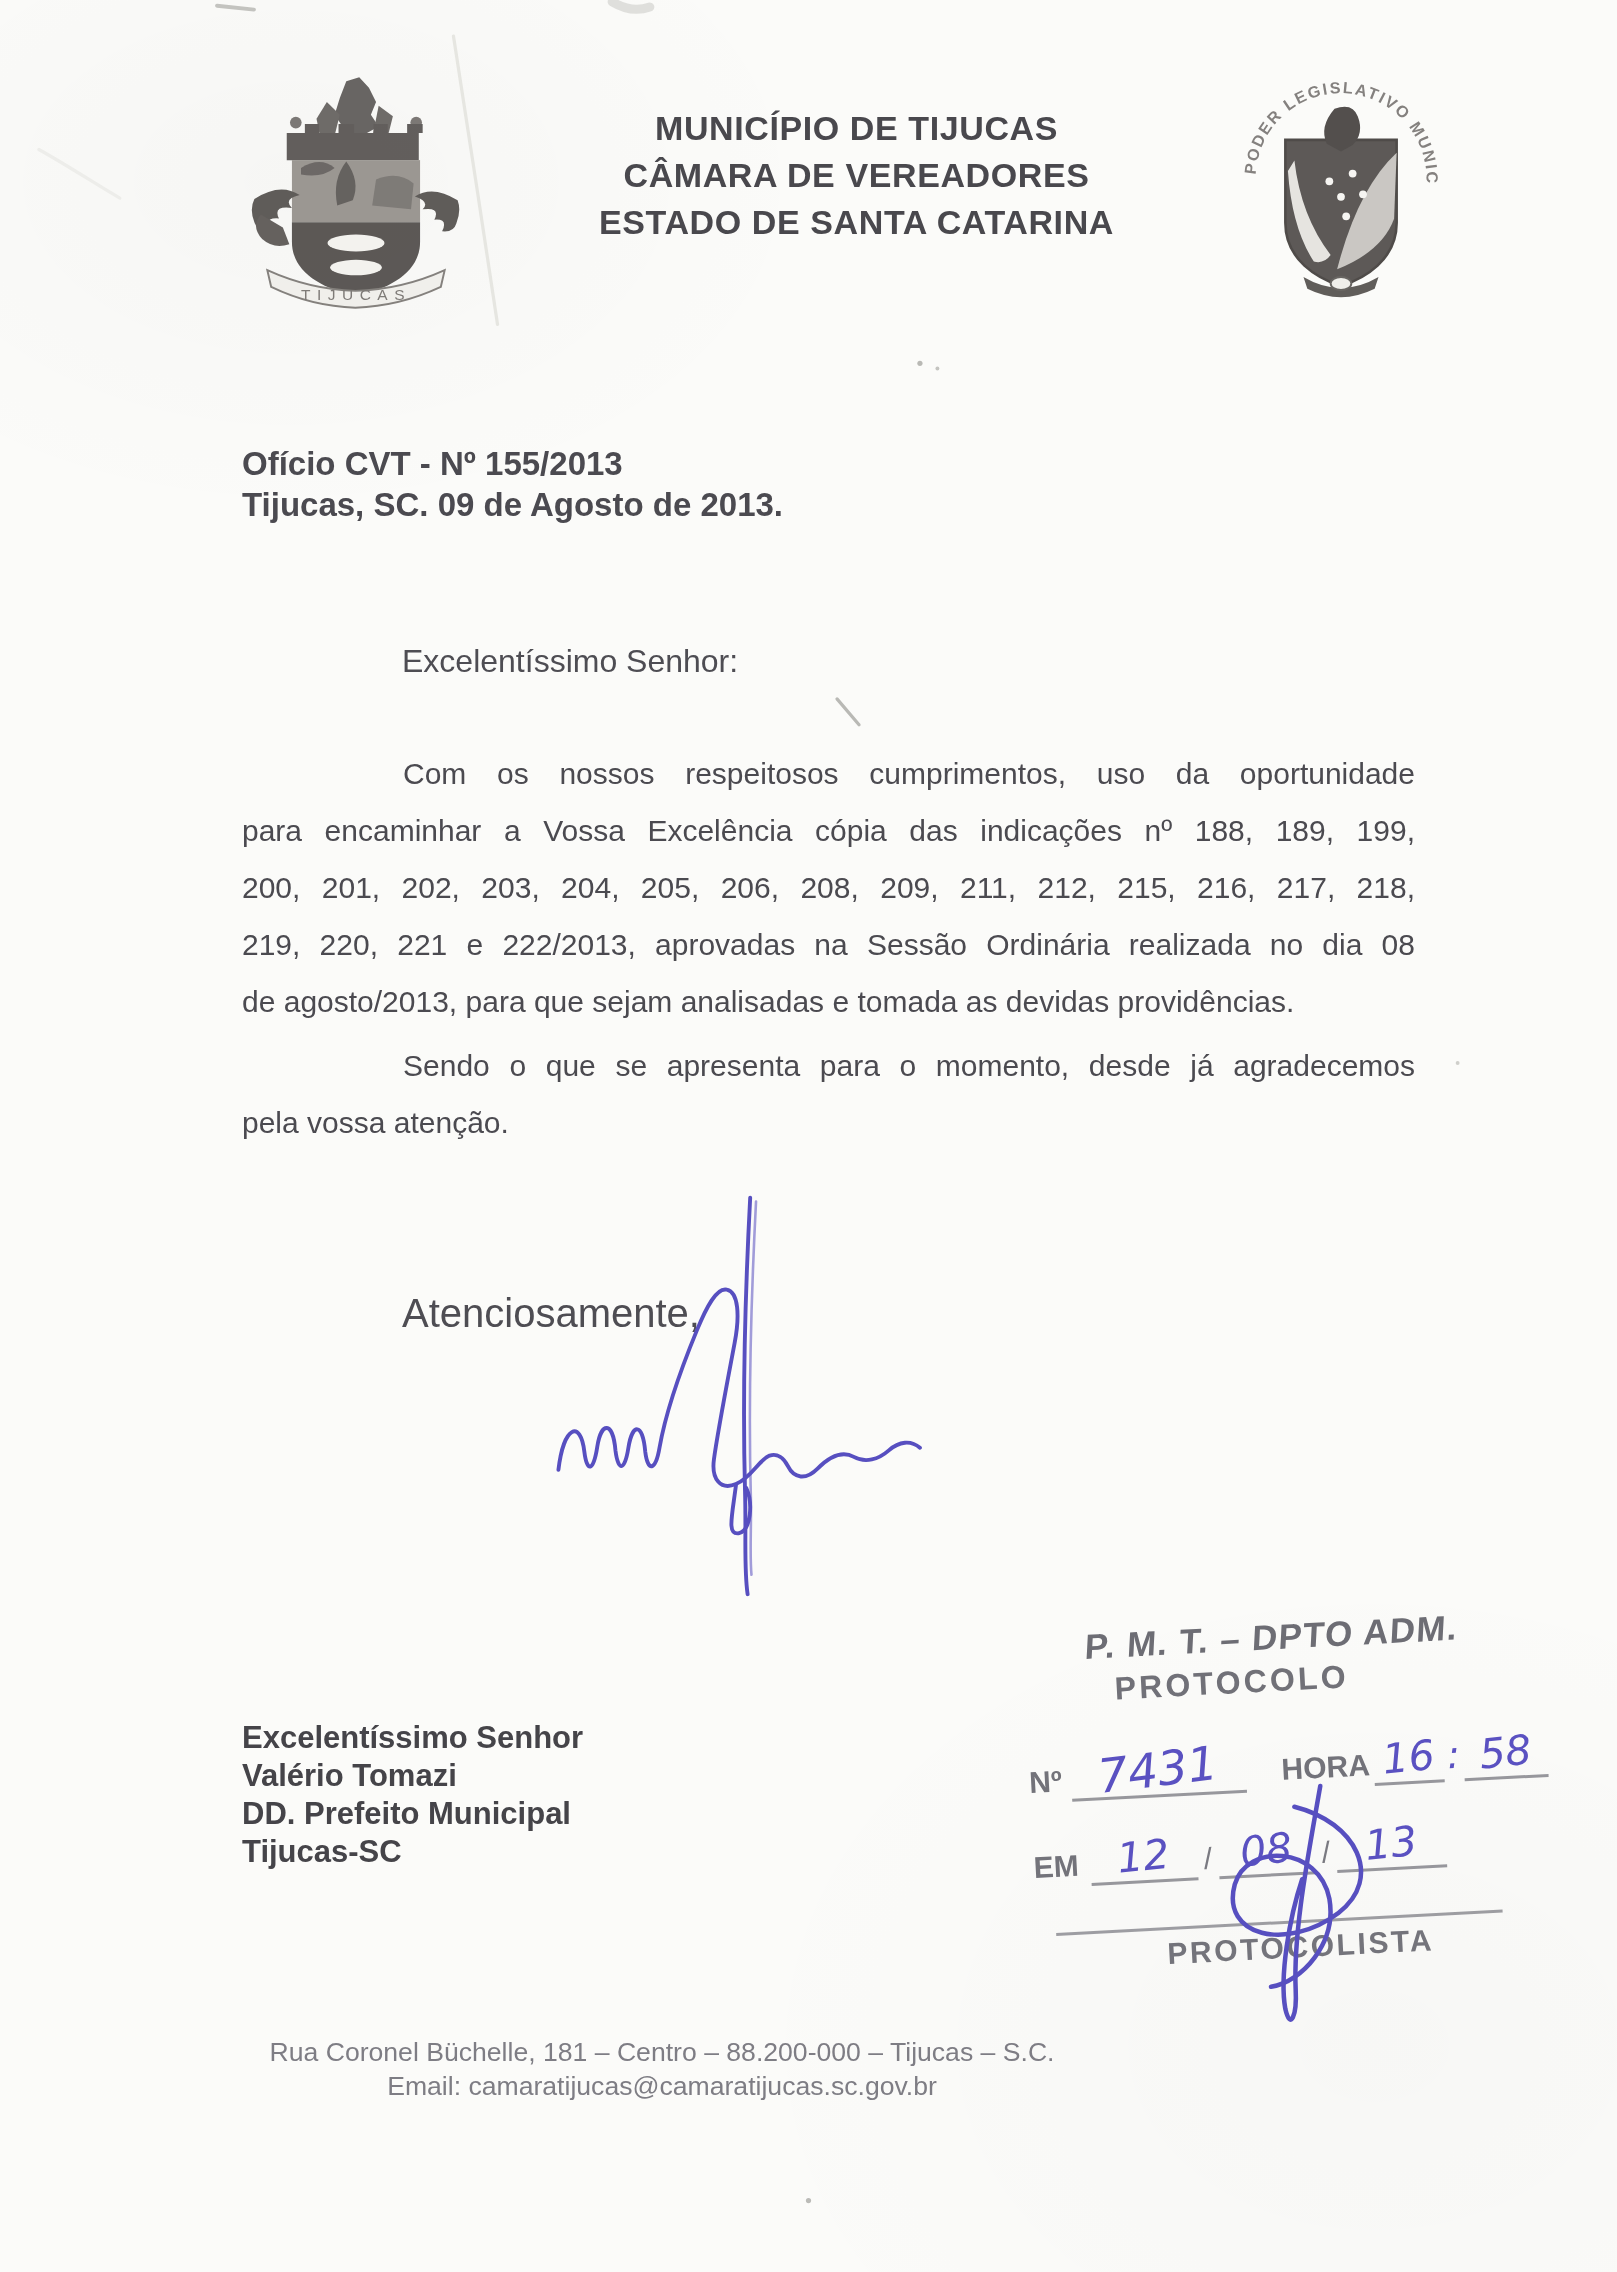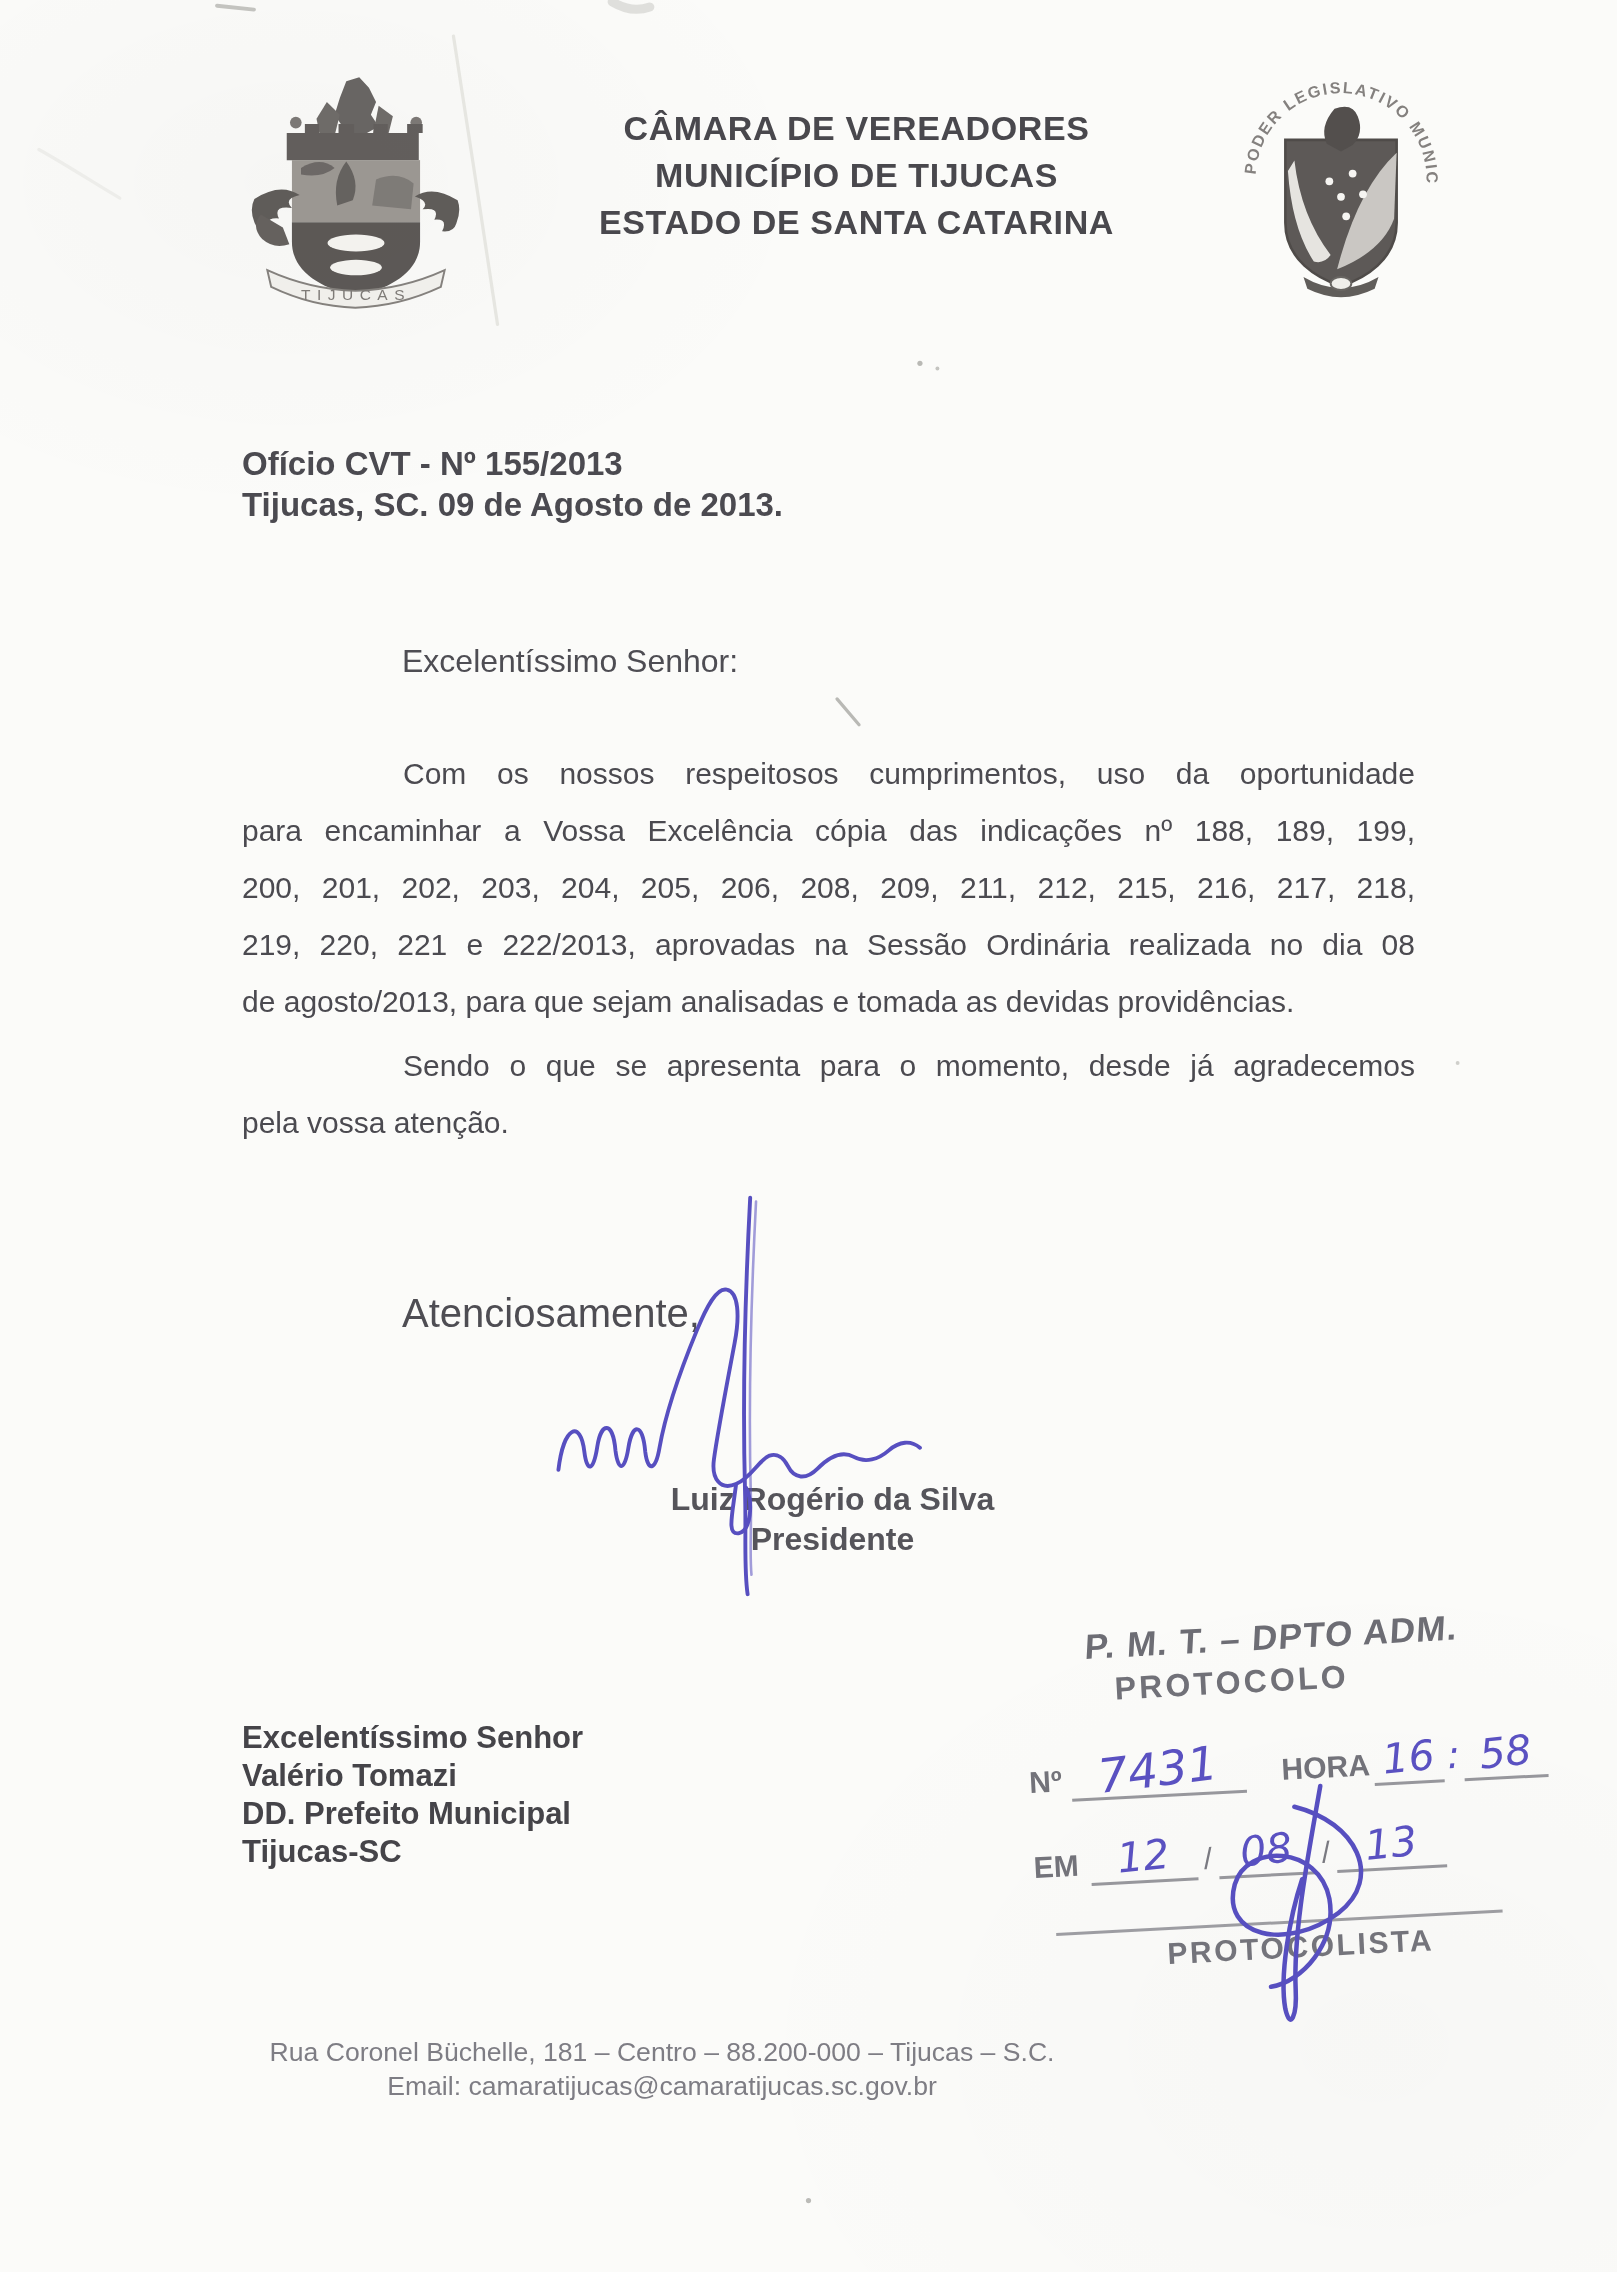--- a/index.html
+++ b/index.html
@@ -83,22 +83,22 @@
       <ellipse cx="165" cy="296" rx="40" ry="12" fill="#f3f2ee"></ellipse>
       <path d="M8,190 q40,-26 70,-6 q-26,6 -12,20 q-30,-4 -20,16 q-24,-2 -14,18 q-20,2 -24,-12 q-8,-20 0,-36 z" fill="#4b4744"></path>
       <path d="M18,214 q-16,18 2,38 q18,16 42,8 l-10,-26 z" fill="#514d4a"></path>
       <path d="M322,192 q-38,-24 -66,-6 q24,8 12,20 q28,-4 18,16 q22,-2 12,18 q18,2 22,-12 q8,-20 2,-36 z" fill="#4b4744"></path>
       <path d="M28,300 q66,30 136,32 q72,-2 138,-32 l-6,26 q-64,30 -132,32 q-68,-2 -130,-32 z" fill="#efeeea" stroke="#75716d" stroke-width="3"></path>
       <text x="165" y="346" text-anchor="middle" font-size="24" letter-spacing="10" fill="#6e6a66">TIJUCAS</text>
     </g>
   </svg>
 
   <div class="abs org-lines">
+    <div class="org-line">MUNICÍPIO DE TIJUCAS</div>
     <div class="org-line">CÂMARA DE VEREADORES</div>
-    <div class="org-line">MUNICÍPIO DE TIJUCAS</div>
     <div class="org-line">ESTADO DE SANTA CATARINA</div>
   </div>
 
   <svg class="abs" style="left:1231px; top:70px;" width="220" height="233" viewBox="0 0 340 360">
     <defs>
       <path id="sealArc" d="M38,168 A132,132 0 0 1 302,168" fill="none"></path>
     </defs>
     <g opacity="0.9">
       <text font-size="25" font-weight="bold" letter-spacing="3" fill="#787472">
         <textPath href="#sealArc" startOffset="6">PODER LEGISLATIVO MUNICIPAL</textPath>
@@ -130,24 +130,20 @@
     <div class="bline just">200, 201, 202, 203, 204, 205, 206, 208, 209, 211, 212, 215, 216, 217, 218,</div>
     <div class="bline just">219, 220, 221 e 222/2013, aprovadas na Sessão Ordinária realizada no dia 08</div>
     <div class="bline">de agosto/2013, para que sejam analisadas e tomada as devidas providências.</div>
     <div class="pgap"></div>
     <div class="bline just indent">Sendo o que se apresenta para o momento, desde já agradecemos</div>
     <div class="bline">pela vossa atenção.</div>
   </div>
 
   <div class="abs valediction">Atenciosamente,</div>
 
-  <div class="abs signer">
-    <div class="signer-name">Luiz Rogério da Silva</div>
-    <div class="signer-title">Presidente</div>
-  </div>
 
   <div class="abs recipient">
     <div class="rcpt-line">Excelentíssimo Senhor</div>
     <div class="rcpt-line">Valério Tomazi</div>
     <div class="rcpt-line">DD. Prefeito Municipal</div>
     <div class="rcpt-line">Tijucas-SC</div>
   </div>
 
   <div class="abs stamp">
     <div class="stamp-l1">P. M. T. – DPTO ADM.</div>

